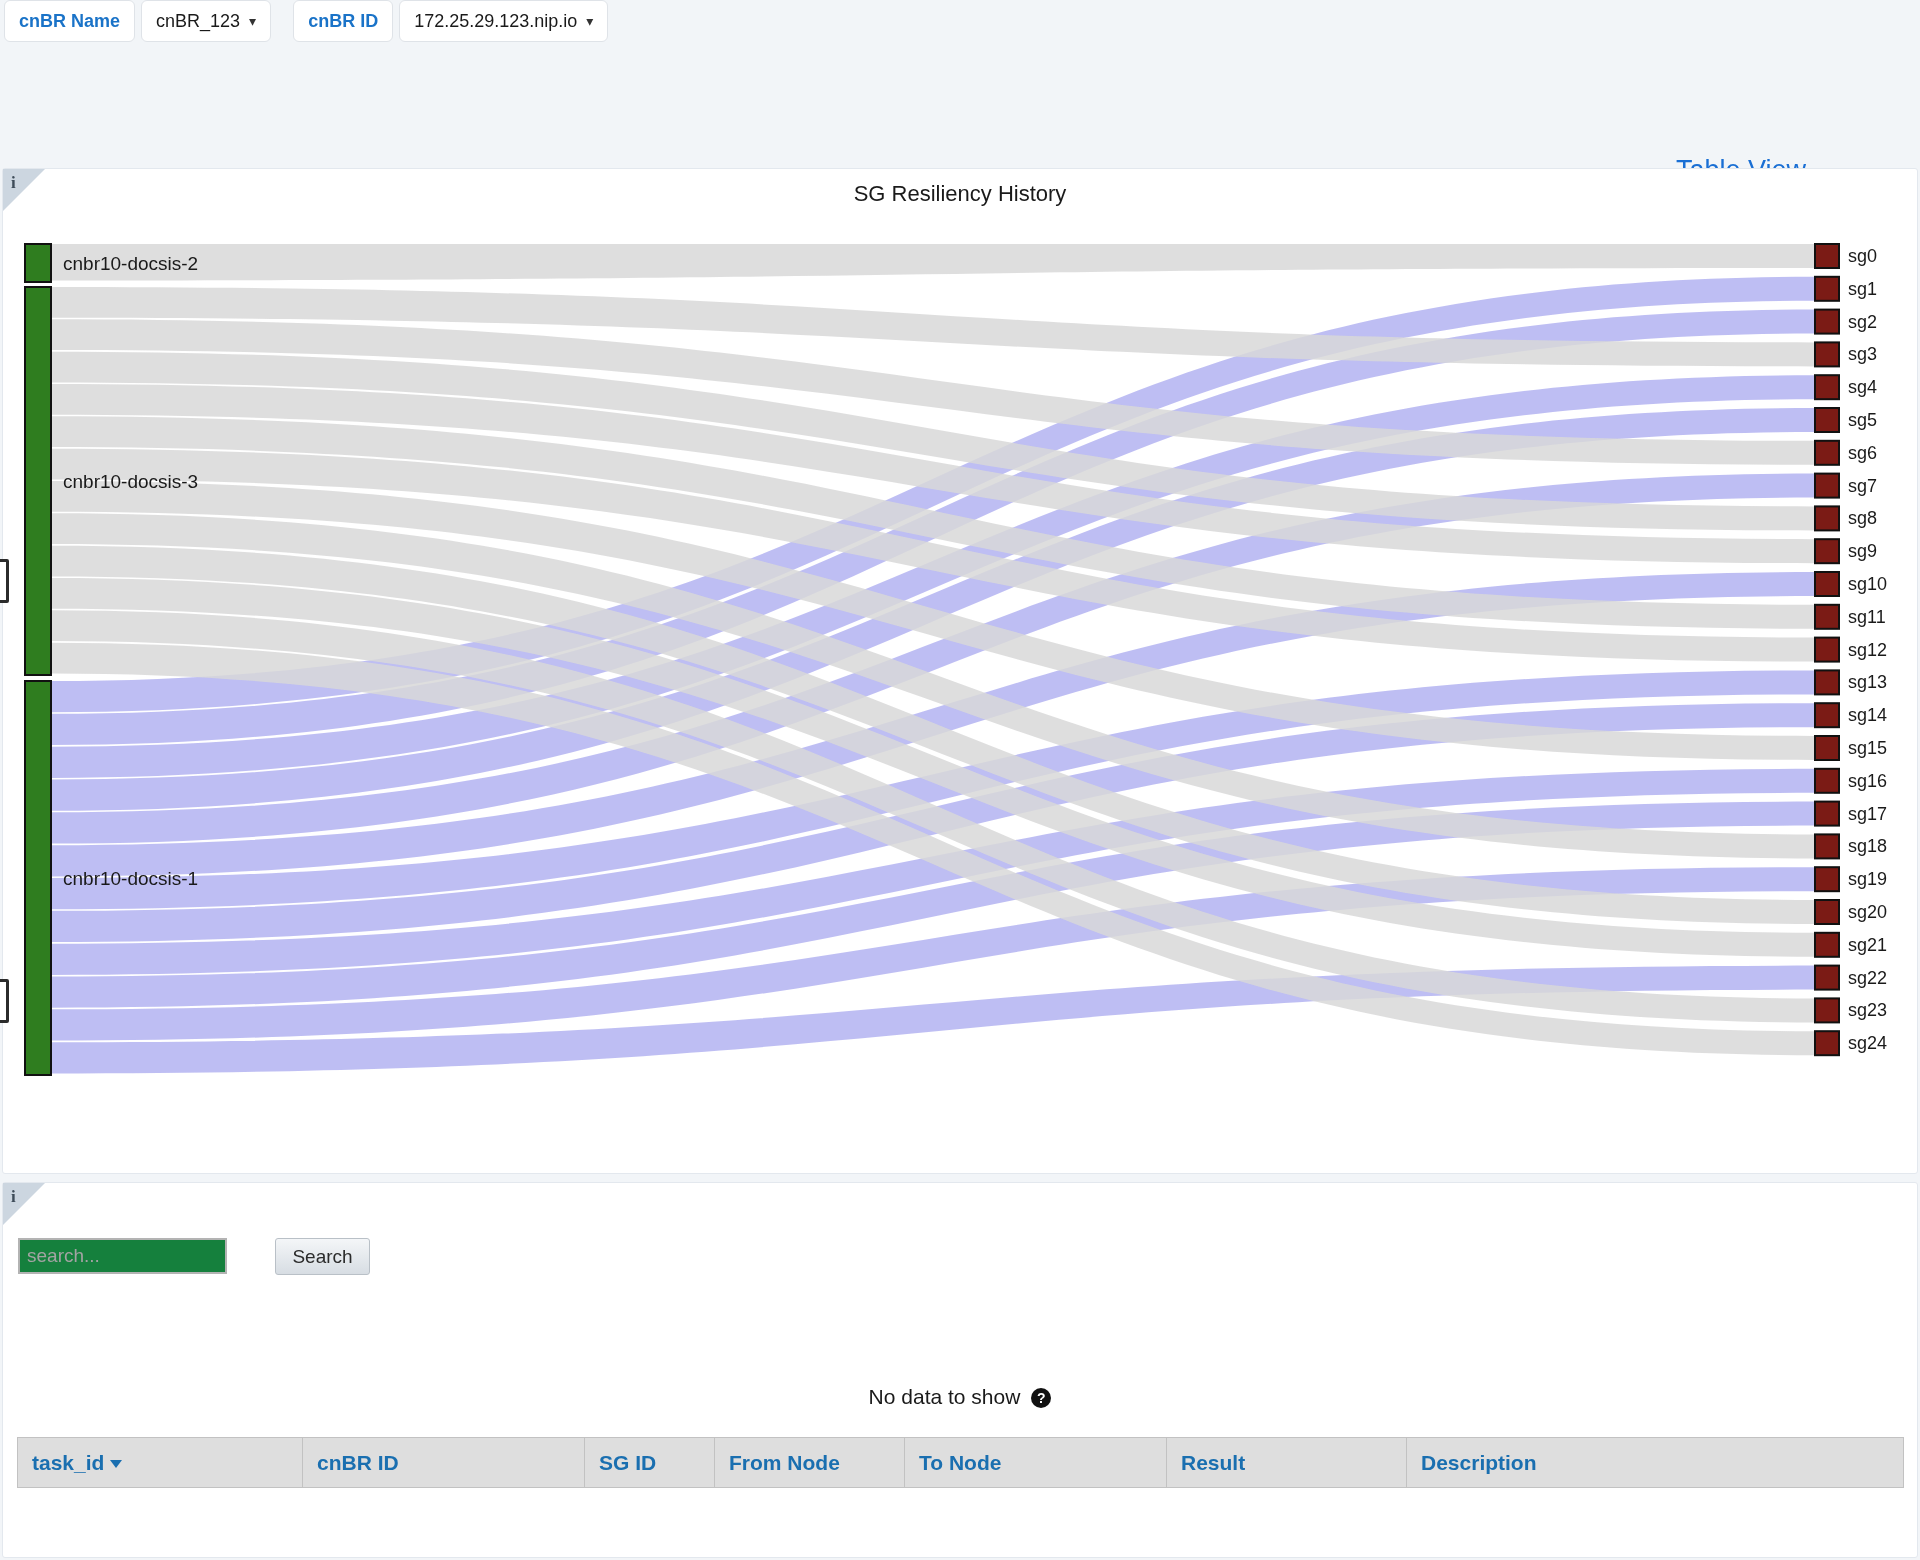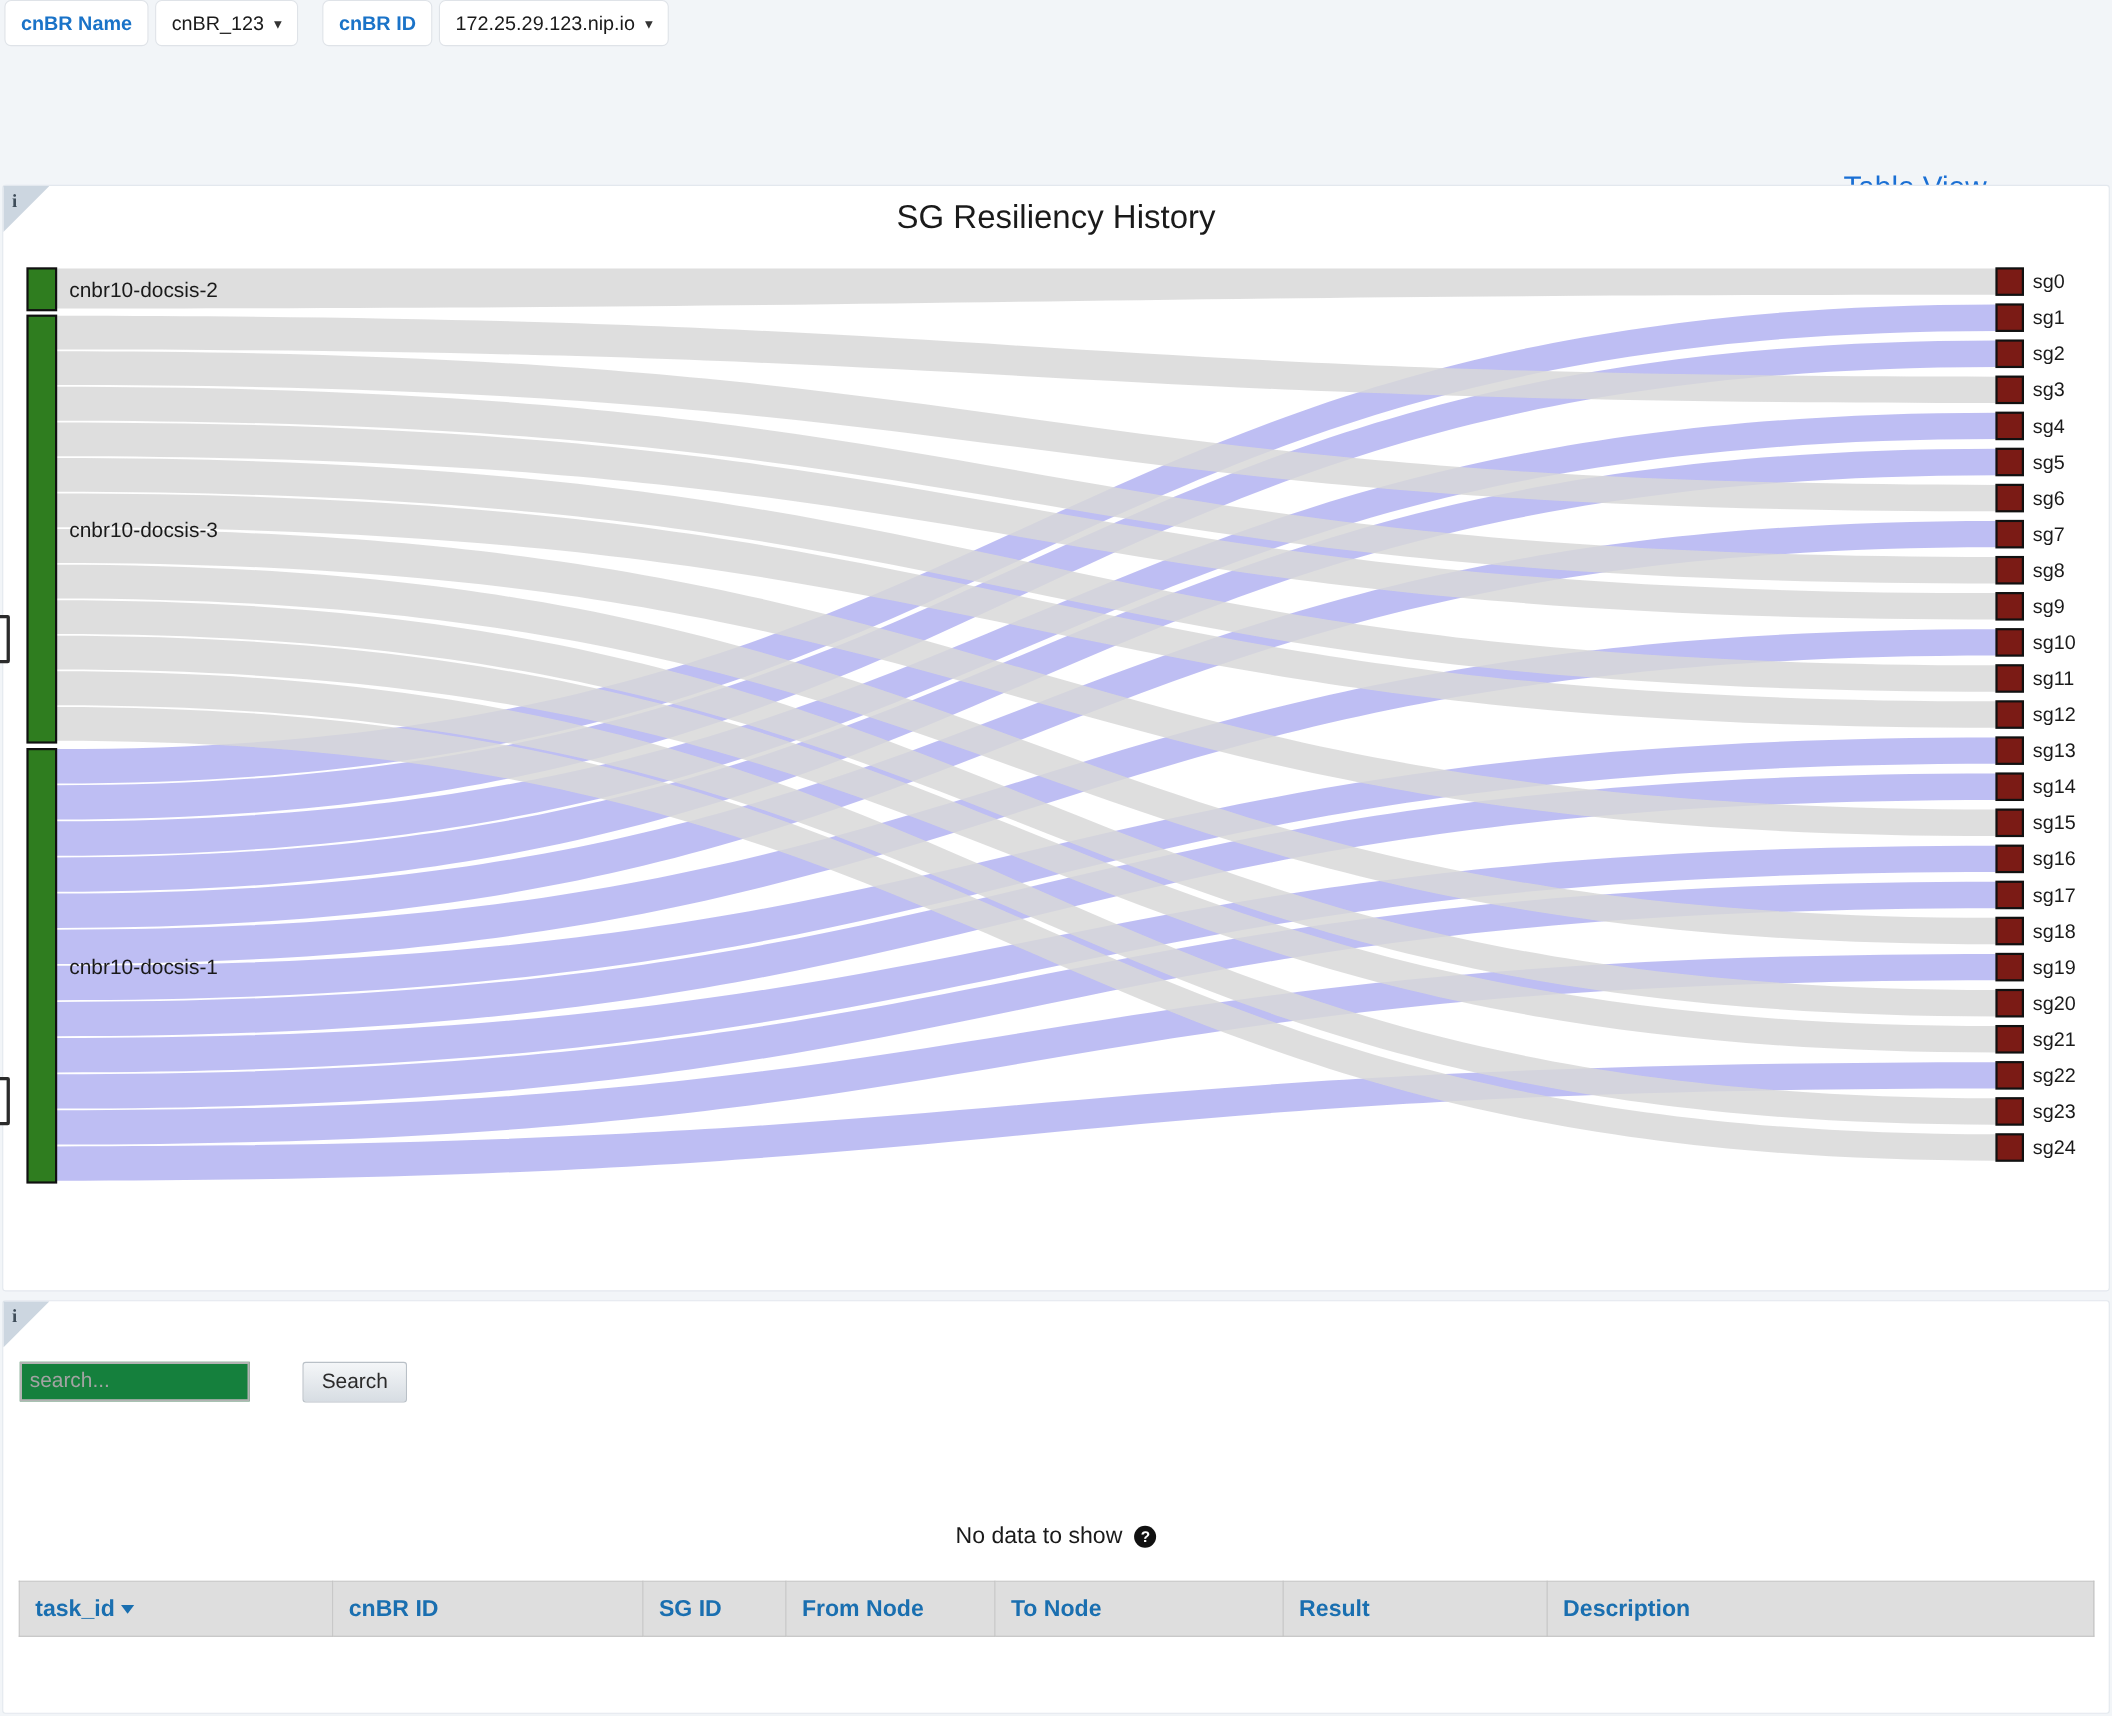--- a/index.html
+++ b/index.html
@@ -66,21 +66,21 @@
     border-color: #ccd6e0 transparent transparent transparent;
   }
   .corner-info > span {
     position: absolute; top: 4px; left: 8px;
     font-family: "Liberation Serif", serif;
     font-weight: bold; font-size: 17px; color: #3e4c59;
   }
   .card-title {
     position: absolute; left: 0; right: 0; top: 12px;
     text-align: center;
-    font-size: 30px; color: #1a1a1a;
+    font-size: 22px; color: #1a1a1a;
   }
 
   
   #sankey-card { left: 2px; top: 168px; width: 1916px; height: 1006px; }
   #sankey-svg { position: absolute; left: 0; top: 42px; }
 
   
   #slider-wrap { position: absolute; left: 0; top: 1085px; width: 1916px; height: 95px; }
   #detail-card { left: 2px; top: 1182px; width: 1916px; height: 376px; }
 

